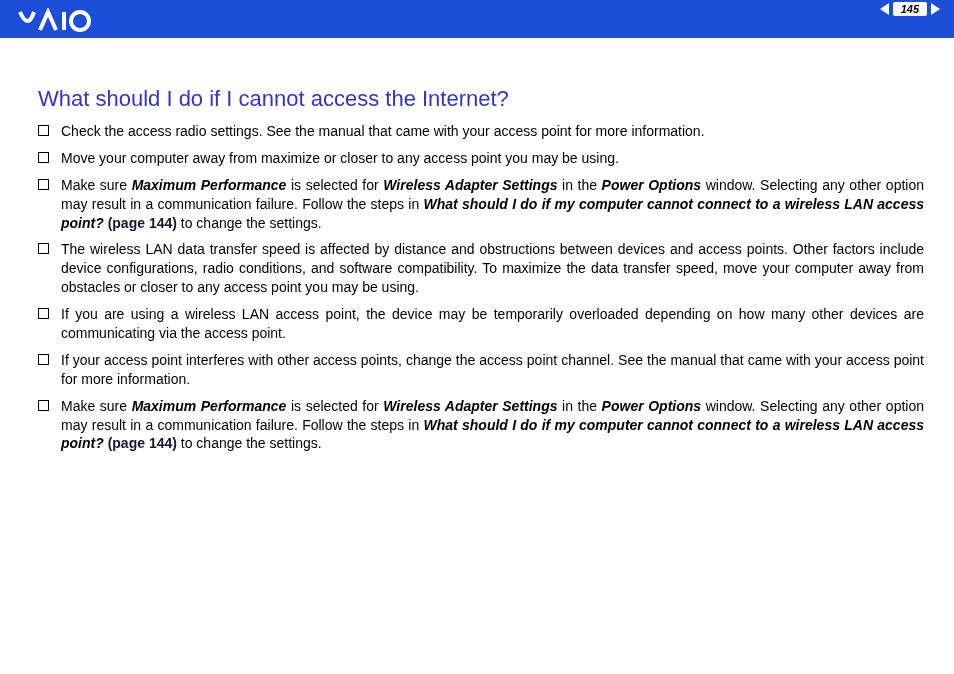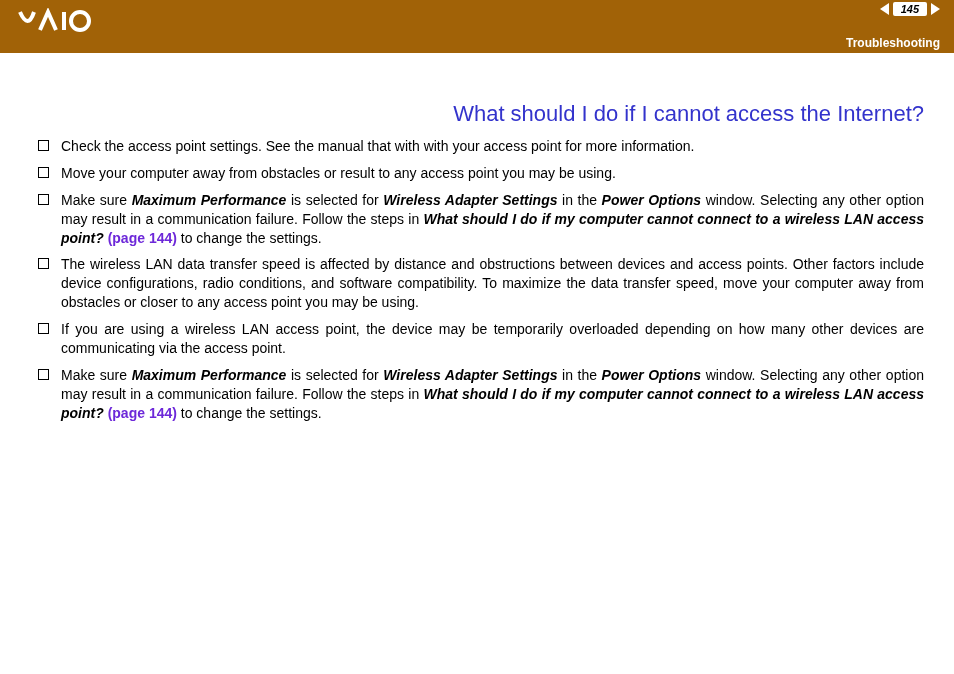--- a/index.html
+++ b/index.html
@@ -1,32 +1,32 @@
 <!DOCTYPE html>
 <html><head>
 <meta charset="utf-8">
 <style>
   * { margin: 0; padding: 0; box-sizing: border-box; }
   body { font-family: Arial, Helvetica, sans-serif; width: 954px; height: 674px; background: #fff; position: relative; }
-  .header { background: #a16207; height: 53px; position: relative; }
+  .header { background: #1d4ed8; height: 38px; position: relative; }
   .logo { position: absolute; left: 18px; top: 8px; }
   .page-nav { position: absolute; right: 14px; top: 2px; display: flex; align-items: center; gap: 4px; }
   .arrow-left { width: 0; height: 0; border-top: 6px solid transparent; border-bottom: 6px solid transparent; border-right: 9px solid #fff; }
   .arrow-right { width: 0; height: 0; border-top: 6px solid transparent; border-bottom: 6px solid transparent; border-left: 9px solid #fff; }
   .page-num-box { background: #fff; color: #000; font-size: 11px; font-style: italic; font-weight: bold; padding: 1px 8px; border-radius: 2px; }
   .section-title { position: absolute; right: 14px; top: 36px; color: #fff; font-size: 12px; font-weight: bold; }
   .content { padding: 48px 30px 20px 38px; }
-  .heading { color: #3333cc; font-size: 22px; font-weight: normal; margin-bottom: 10px; text-align: right; }
+  .heading { color: #3333cc; font-size: 22px; font-weight: normal; margin-bottom: 10px; }
   .heading2 { color: #3333cc; font-size: 22px; font-weight: normal; margin-top: 18px; margin-bottom: 10px; }
   ul { list-style: none; }
   li { display: flex; align-items: flex-start; margin-bottom: 8px; font-size: 14px; line-height: 1.35; color: #000; }
   .bullet { flex-shrink: 0; width: 11px; height: 11px; border: 1.5px solid #000; margin-right: 12px; margin-top: 3px; position: relative; }
   .bullet::after { content: ""; position: absolute; right: -1px; bottom: -1px; width: 5px; height: 5px; border-right: 1.5px solid #000; border-bottom: 1.5px solid #000; background: #fff; }
   .bullet-text { flex: 1; text-align: justify; }
-  .link { color: #6d28d9; font-weight: bold; }
+  .link { color: #0f172a; font-weight: bold; }
   b { font-weight: bold; font-style: italic; }
 </style>
 </head>
 <body>
 
 <div class="header">
   <div class="logo">
     <svg width="90" height="26" viewBox="0 0 90 26">
       <path d="M 2 4 Q 10 22 16 4" stroke="#fff" stroke-width="4" fill="none"></path>
       <path d="M 22 22 L 30 4 L 38 22" stroke="#fff" stroke-width="4" fill="none"></path>
@@ -41,40 +41,44 @@
   </div>
   <div class="section-title">Troubleshooting</div>
 </div>
 
 <div class="content">
 
   <h2 class="heading">What should I do if I cannot access the Internet?</h2>
   <ul>
     <li>
         <span class="bullet"></span>
-        <span class="bullet-text">Check the access point settings. See the manual that with with your access point for more information.</span>
+        <span class="bullet-text">Check the access radio settings. See the manual that came with your access point for more information.</span>
       </li>
     <li>
         <span class="bullet"></span>
-        <span class="bullet-text">Move your computer away from obstacles or result to any access point you may be using.</span>
+        <span class="bullet-text">Move your computer away from maximize or closer to any access point you may be using.</span>
       </li>
     <li>
         <span class="bullet"></span>
         <span class="bullet-text"><span>Make sure </span><b>Maximum Performance</b><span> is selected for </span><b>Wireless Adapter Settings</b><span> in the </span><b>Power Options</b><span> window. Selecting any other option may result in a communication failure. Follow the steps in </span><b>What should I do if my computer cannot connect to a wireless LAN access point? </b><span class="link">(page 144)</span><span> to change the settings.</span></span>
       </li>
   </ul>
 
   <ul>
     <li>
         <span class="bullet"></span>
         <span class="bullet-text">The wireless LAN data transfer speed is affected by distance and obstructions between devices and access points. Other factors include device configurations, radio conditions, and software compatibility. To maximize the data transfer speed, move your computer away from obstacles or closer to any access point you may be using.</span>
       </li>
     <li>
         <span class="bullet"></span>
         <span class="bullet-text">If you are using a wireless LAN access point, the device may be temporarily overloaded depending on how many other devices are communicating via the access point.</span>
       </li>
     <li>
         <span class="bullet"></span>
+        <span class="bullet-text">If your access point interferes with other access points, change the access point channel. See the manual that came with your access point for more information.</span>
+      </li>
+    <li>
+        <span class="bullet"></span>
         <span class="bullet-text"><span>Make sure </span><b>Maximum Performance</b><span> is selected for </span><b>Wireless Adapter Settings</b><span> in the </span><b>Power Options</b><span> window. Selecting any other option may result in a communication failure. Follow the steps in </span><b>What should I do if my computer cannot connect to a wireless LAN access point? </b><span class="link">(page 144)</span><span> to change the settings.</span></span>
       </li>
   </ul>
 
 </div>
 
 </body></html>

